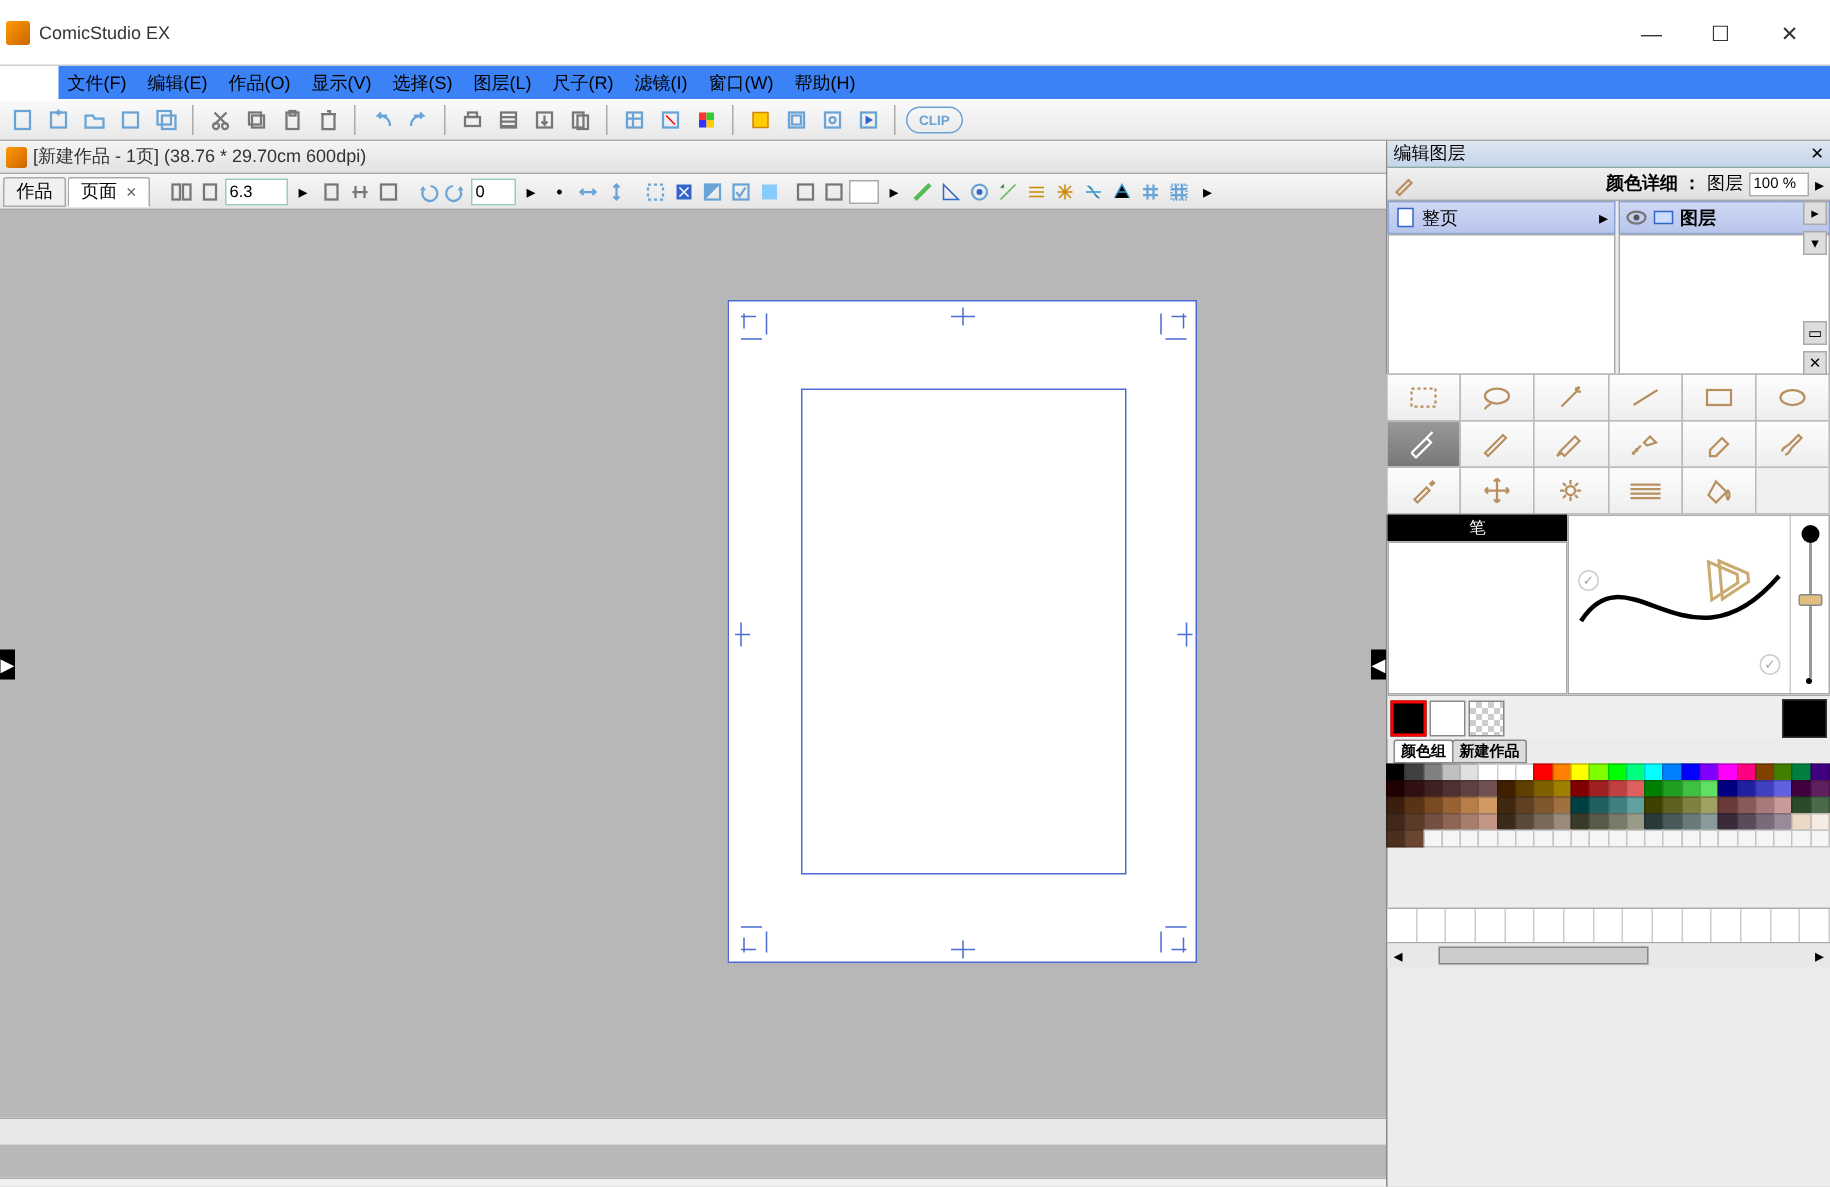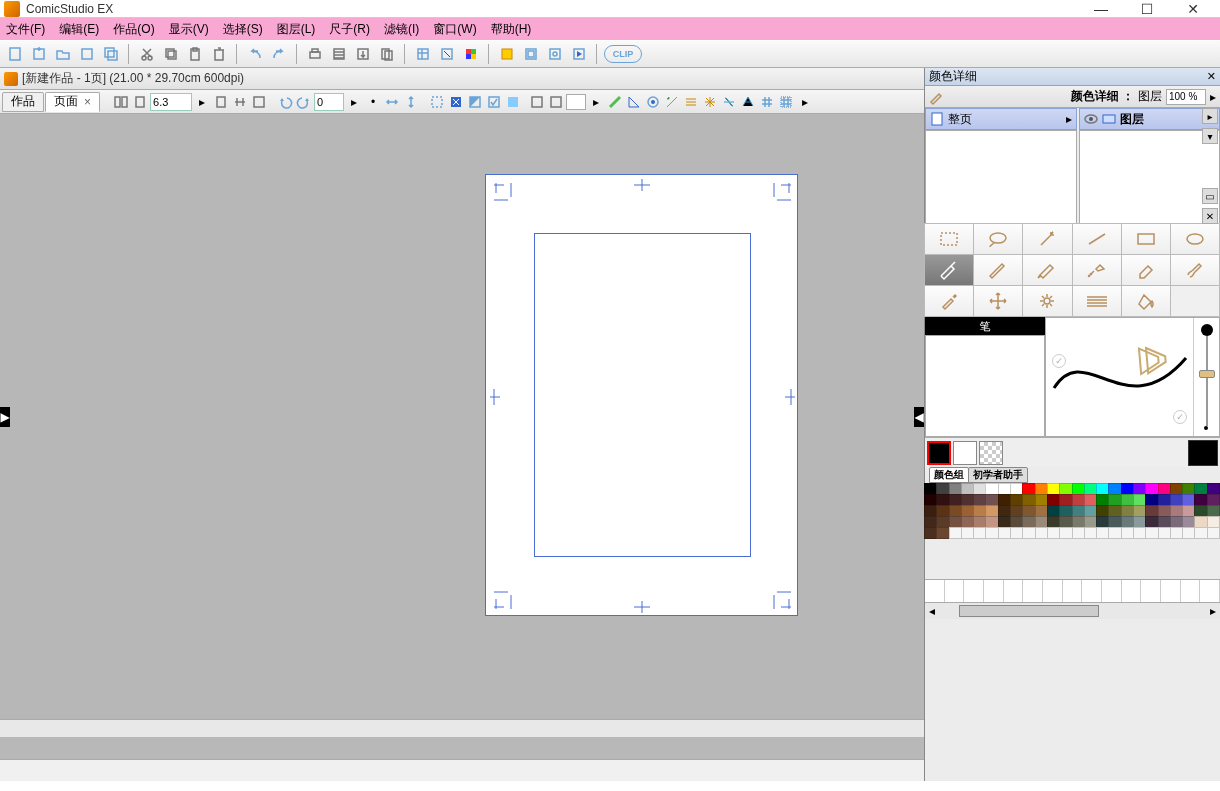--- a/index.html
+++ b/index.html
@@ -1,26 +1,26 @@
 <!DOCTYPE html>
 <html><head>
 <meta charset="utf-8">
 <style>
 * { box-sizing: border-box; margin: 0; padding: 0; font-family: "Microsoft YaHei", "SimSun", sans-serif; font-size: 12px; }
 body { background: #fff; overflow: hidden; width: 1220px; height: 791px; }
 
 
-.titlebar { height: 18px; background: #fff; display: flex; align-items: center; padding: 0 4px; border-bottom: 1px solid #ccc; }
+.titlebar { height: 44px; background: #fff; display: flex; align-items: center; padding: 0 4px; border-bottom: 1px solid #ccc; }
 .titlebar .app-icon { width: 16px; height: 16px; background: linear-gradient(135deg,#f90,#c60); margin-right: 6px; border-radius: 2px; }
 .titlebar .title { flex: 1; color: #333; }
 .titlebar .win-controls { display: flex; gap: 0; }
 .titlebar .win-btn { width: 46px; height: 28px; display: flex; align-items: center; justify-content: center; color: #333; font-size: 14px; }
 
 
-.menubar { height: 22px; display: flex; align-items: center; padding: 0 6px; gap: 14px; background: #f9a8d4; }
+.menubar { height: 22px; display: flex; align-items: center; padding: 0 6px; gap: 14px; background: #3b82f6; margin-left: 39px; }
 .menubar .menu-item { color: #000; }
 
 
 .main-toolbar { height: 28px; background: linear-gradient(#fafafa,#e8e8e8); border-top: 1px solid #fff; border-bottom: 1px solid #aaa; display: flex; align-items: center; padding: 0 4px; gap: 2px; }
 .tb-btn { width: 22px; height: 22px; display: flex; align-items: center; justify-content: center; border: 1px solid transparent; border-radius: 2px; }
 .tb-sep { width: 6px; height: 20px; border-left: 1px solid #aaa; margin-left: 4px; }
 .clip-logo { width: 38px; height: 18px; border: 1px solid #6aa3d6; border-radius: 9px; display: flex; align-items: center; justify-content: center; color: #6aa3d6; font-size: 9px; font-weight: bold; }
 
 
 .doc-titlebar { height: 22px; background: linear-gradient(#f4f4f4,#e2e2e2); border-bottom: 1px solid #aaa; display: flex; align-items: center; padding: 0 4px; color: #333; }
@@ -271,21 +271,21 @@
   <div class="tb-sep"></div>
   <div class="clip-logo">CLIP</div>
 </div>
 
 <div class="main-area">
 
   <div class="canvas-region">
 
     <div class="doc-titlebar">
       <div class="doc-icon"></div>
-      <span>[新建作品 - 1页] (21.00 * 29.70cm 600dpi)</span>
+      <span>[新建作品 - 1页] (38.76 * 29.70cm 600dpi)</span>
     </div>
 
     <div class="doc-toolbar">
       <div class="doc-tab">
           <span>作品</span>
         </div>
       <div class="doc-tab active">
           <span>页面</span>
           <span class="close">×</span>
         </div>
@@ -465,21 +465,21 @@
       </div>
     </div>
     <div class="hscroll"></div>
     <div class="bottom-bar"></div>
     <div class="statusbar"></div>
   </div>
 
   <div class="right-panel" style="position:relative">
 
     <div class="panel-title">
-      <span>颜色详细</span>
+      <span>编辑图层</span>
       <span class="close-x">✕</span>
     </div>
 
     <div class="layer-header">
       <svg width="14" height="14">
           <path class="ico-tan" d="M2 12l8-8 2 2-8 8z"></path>
         </svg>
       <span class="spacer"></span>
       <span style="font-weight:bold">颜色详细 ：</span>
       <span>图层</span>
@@ -642,21 +642,21 @@
 
     <div class="color-swatches-row">
       <div class="swatch-main"></div>
       <div class="swatch-sub"></div>
       <div class="swatch-trans"></div>
       <div class="swatch-big"></div>
     </div>
 
     <div class="color-tab-row">
       <div class="color-tab active">颜色组</div>
-      <div class="color-tab">初学者助手</div>
+      <div class="color-tab">新建作品</div>
     </div>
 
     <div class="palette" id="palette">
         <div class="pal-cell" style="background: rgb(0, 0, 0);"></div>
         <div class="pal-cell" style="background: rgb(64, 64, 64);"></div>
         <div class="pal-cell" style="background: rgb(128, 128, 128);"></div>
         <div class="pal-cell" style="background: rgb(192, 192, 192);"></div>
         <div class="pal-cell" style="background: rgb(224, 224, 224);"></div>
         <div class="pal-cell" style="background: rgb(255, 255, 255);"></div>
         <div class="pal-cell" style="background: rgb(255, 255, 255);"></div>

